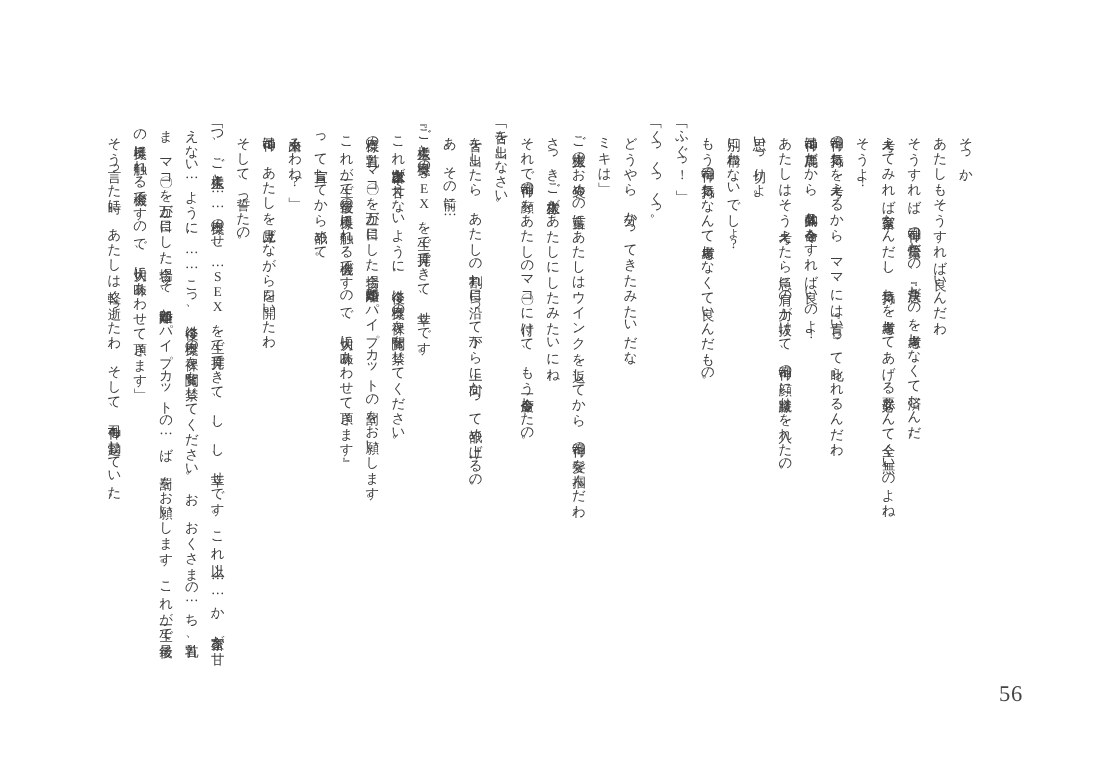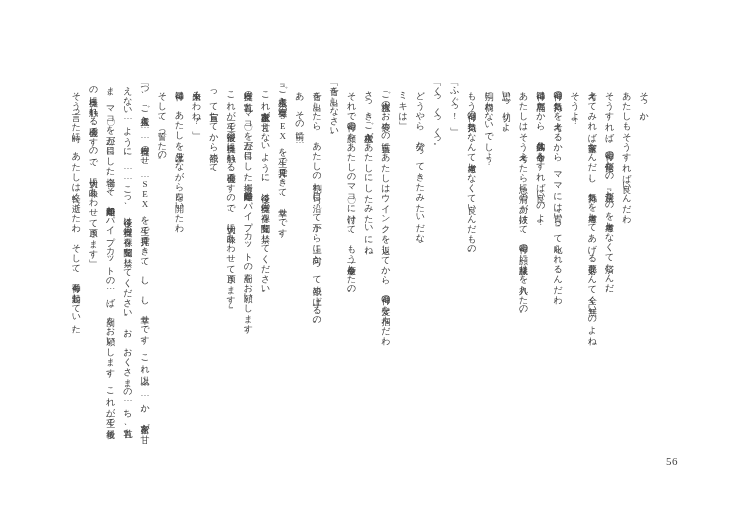--- a/index.html
+++ b/index.html
@@ -33,21 +33,21 @@
     padding: 0;
     text-indent: 0.5em;
   }
   .text-block p.q {
     text-indent: 0;
   }
   .page-number {
     position: absolute;
     left: 666px;
     top: 455px;
-    font-size: 11px;
+    font-size: 15px;
     color: #454545;
     letter-spacing: 0.5px;
     font-family: Liberation Serif, serif;
   }
 </style>
 </head>
 <body>
 
 <div class="sheet">
   <div class="text-block">

